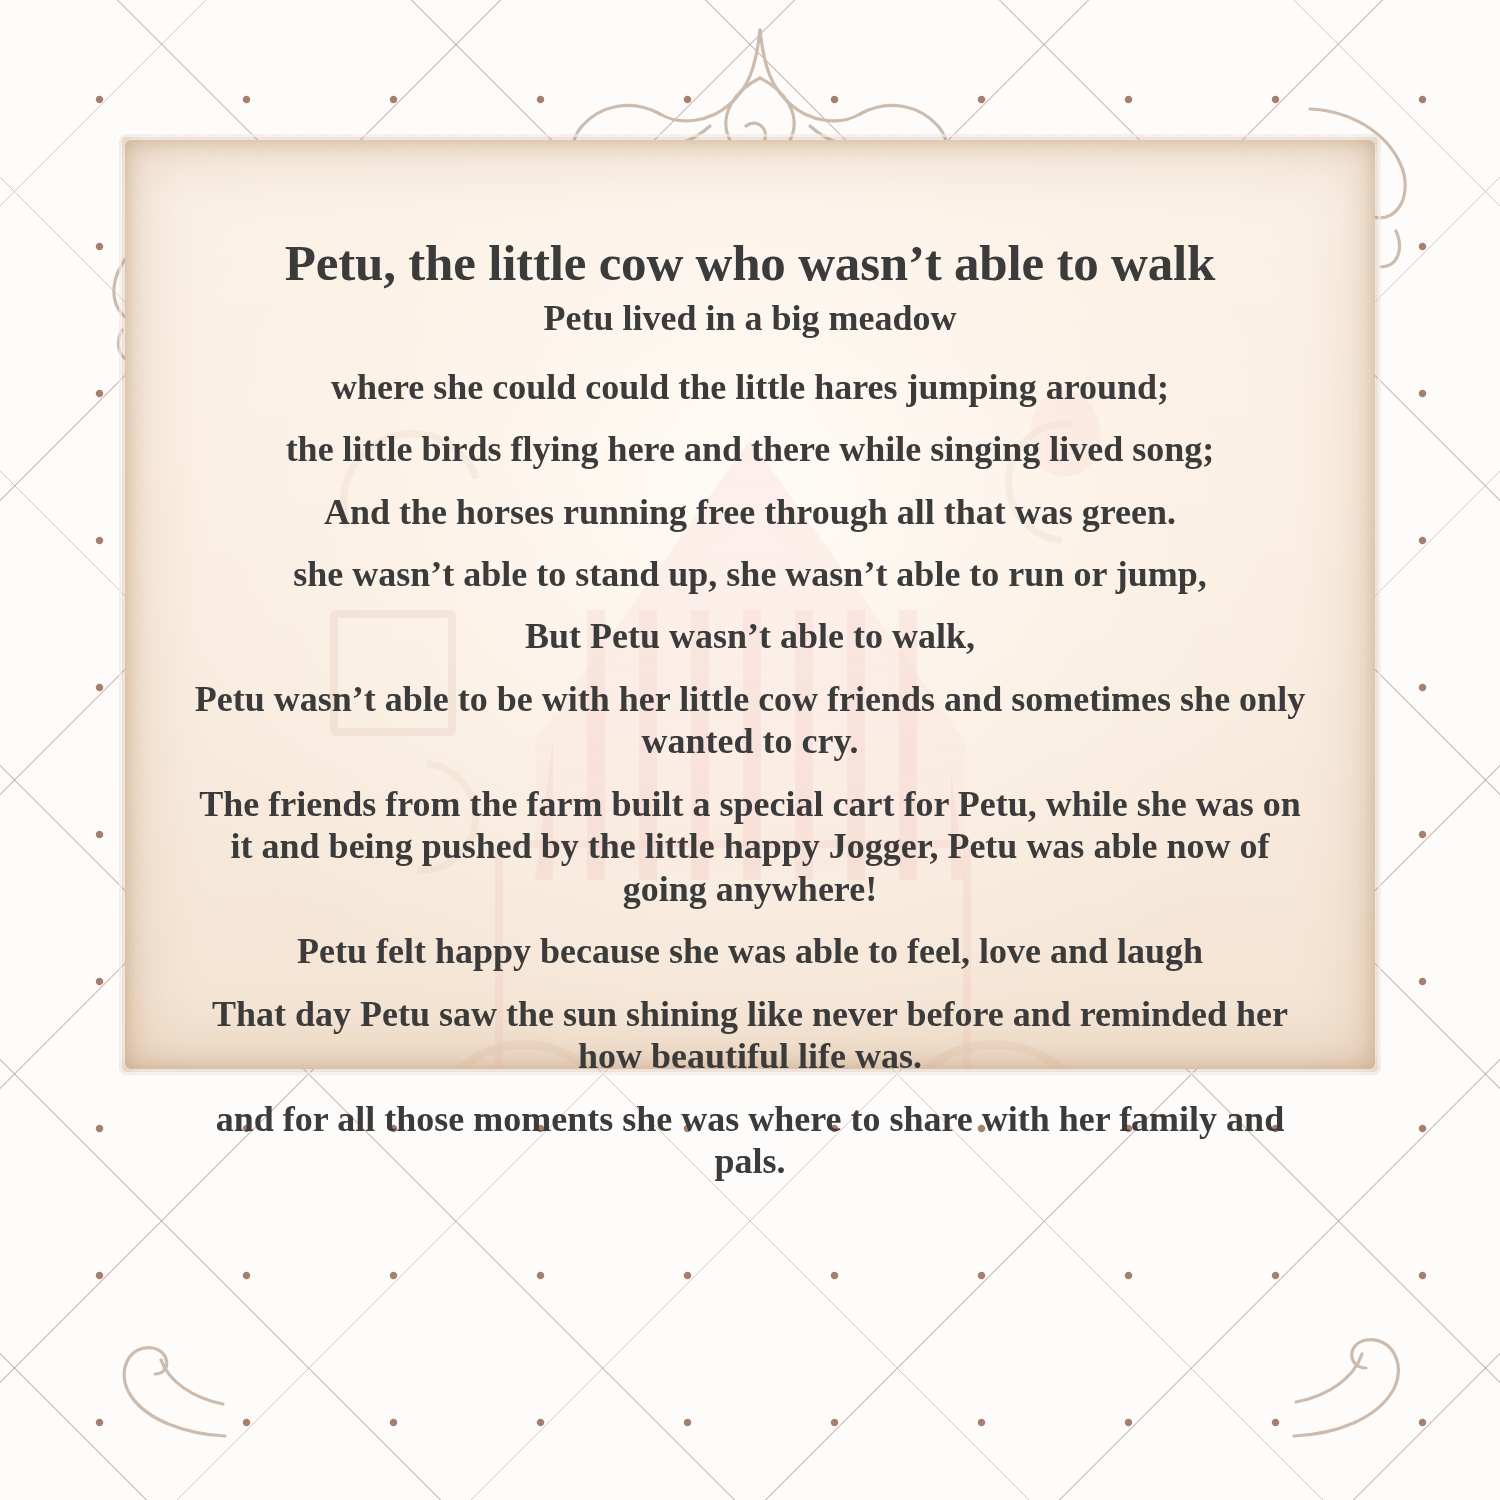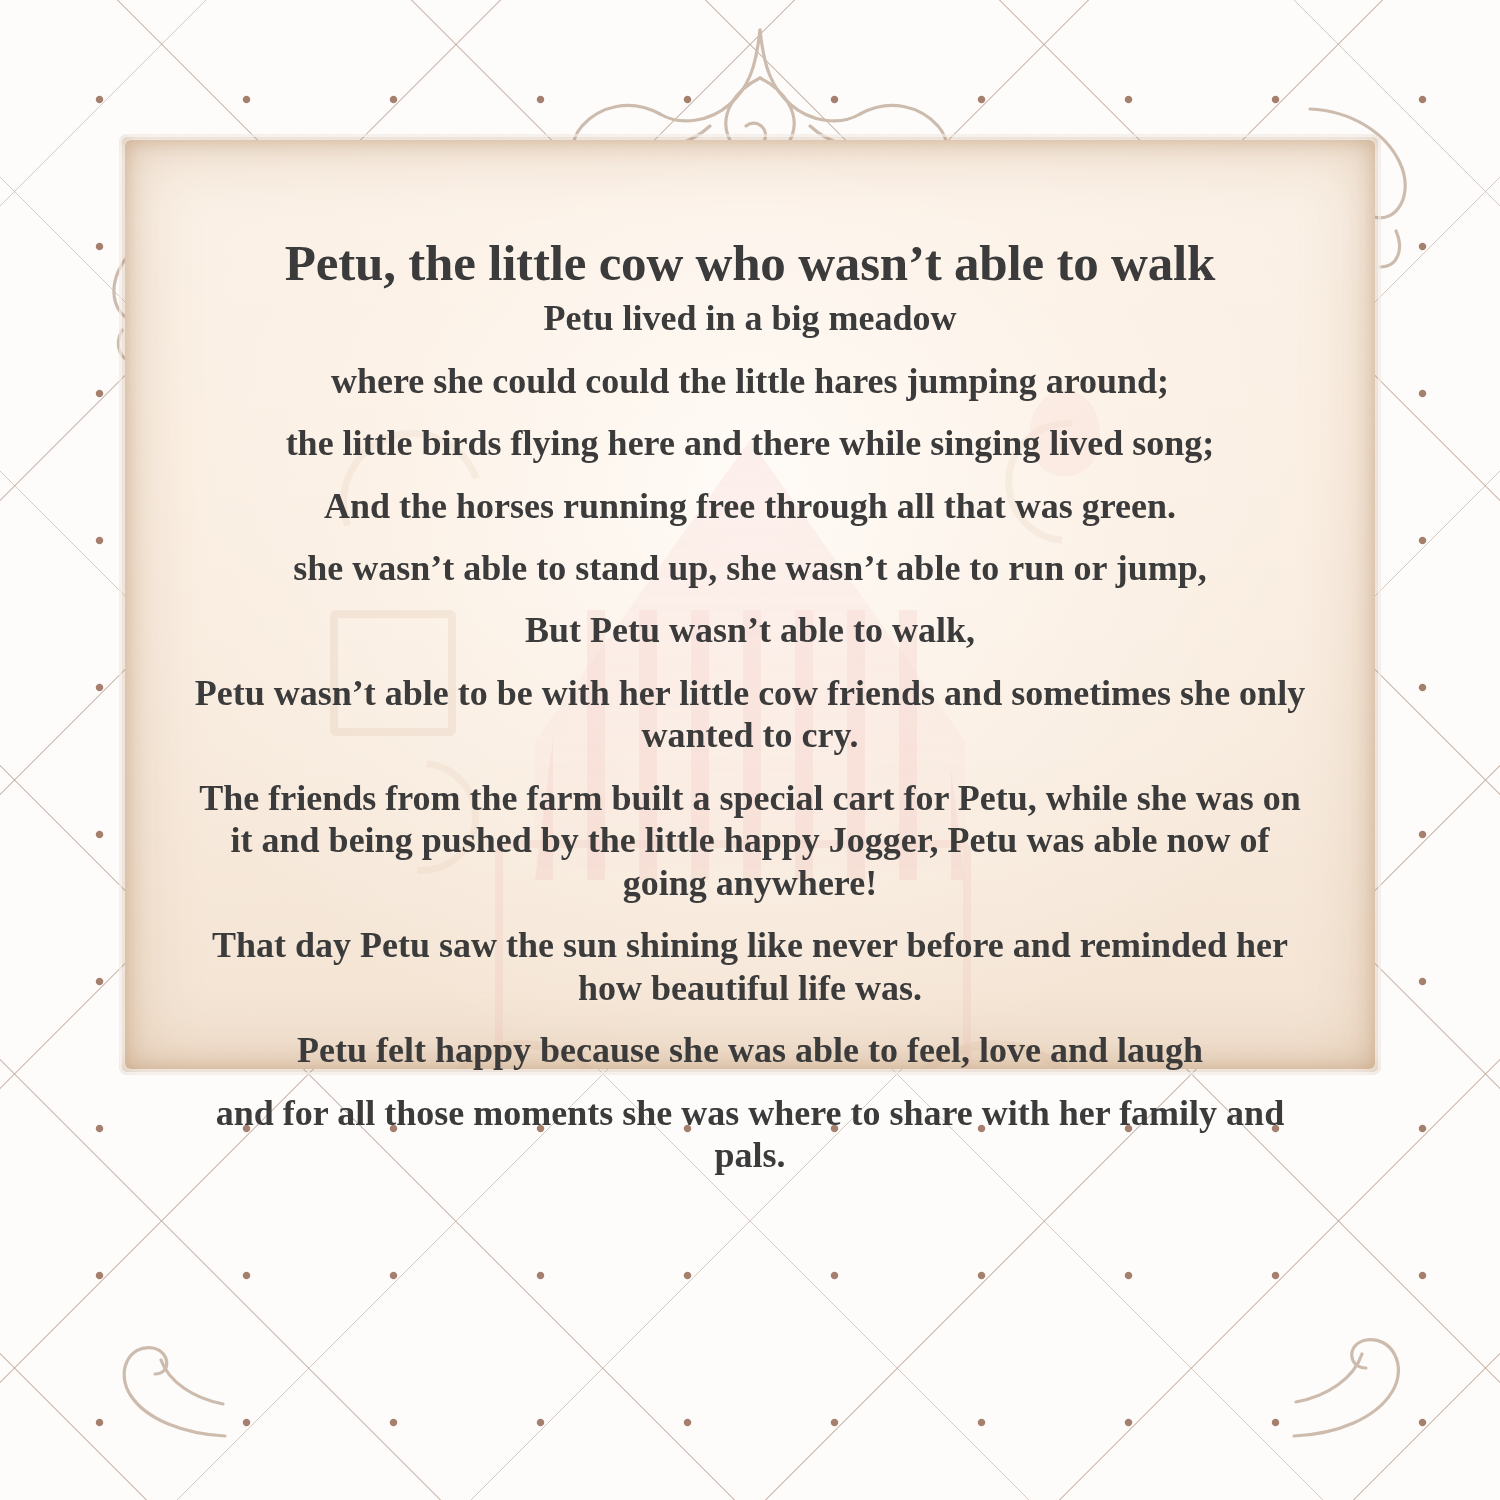--- a/index.html
+++ b/index.html
@@ -167,21 +167,21 @@
     margin: 0 0 6px 0;
     white-space: nowrap;
   }
   .story-line {
     font-size: 36px;
     font-weight: bold;
     line-height: 1.18;
     margin: 0 0 20px 0;
   }
   .story-line:last-child { margin-bottom: 0; }
-  .tight { margin-bottom: 20px; }
+  .tight { margin-bottom: 26px; }
 </style>
 </head>
 <body>
 
 <div id="page">
 
   <div id="lattice-dots"></div>
 
   <svg class="flourish" id="flourish-top" viewBox="0 0 400 190">
     <g fill="none" stroke="#cdbcae" stroke-width="3.2" stroke-linecap="round">
@@ -246,19 +246,19 @@
     <div id="story">
       <h1 id="story-title">Petu, the little cow who wasn’t able to walk</h1>
       <p class="story-line tight">Petu lived in a big meadow</p>
       <p class="story-line">where she could could the little hares jumping around;</p>
       <p class="story-line">the little birds flying here and there while singing lived song;</p>
       <p class="story-line">And the horses running free through all that was green.</p>
       <p class="story-line">she wasn’t able to stand up, she wasn’t able to run or jump,</p>
       <p class="story-line">But Petu wasn’t able to walk,</p>
       <p class="story-line">Petu wasn’t able to be with her little cow friends and sometimes she only wanted to cry.</p>
       <p class="story-line">The friends from the farm built a special cart for Petu, while she was on it and being pushed by the little happy Jogger, Petu was able now of going anywhere!</p>
+      <p class="story-line">Petu felt happy because she was able to feel, love and laugh</p>
       <p class="story-line">That day Petu saw the sun shining like never before and reminded her how beautiful life was.</p>
-      <p class="story-line">Petu felt happy because she was able to feel, love and laugh</p>
       <p class="story-line">and for all those moments she was where to share with her family and pals.</p>
     </div>
   </div>
 
 </div>
 
 </body></html>

